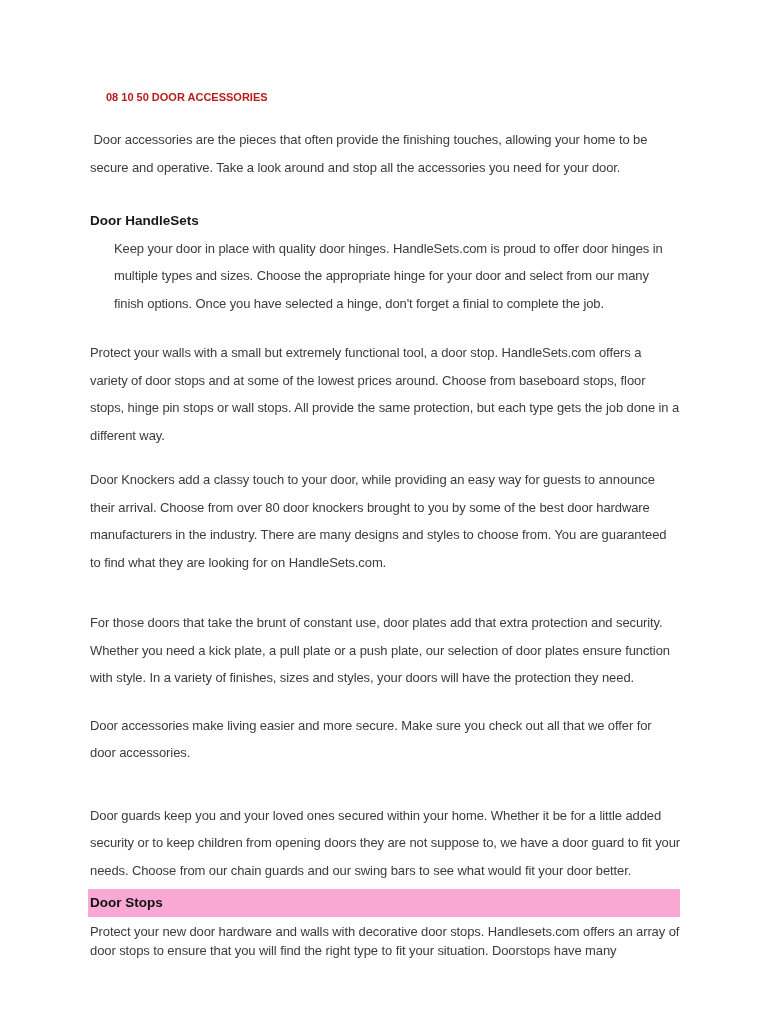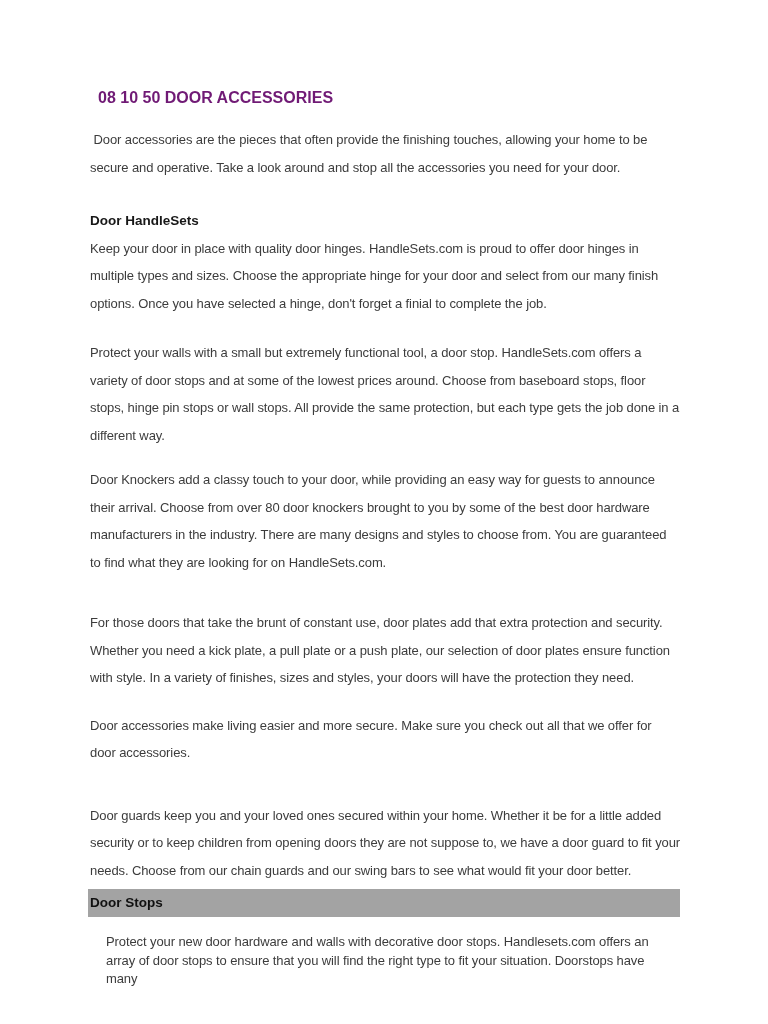--- a/index.html
+++ b/index.html
@@ -15,59 +15,59 @@
     color: #3c3c3c;
   }
   .page {
     box-sizing: border-box;
     width: 768px;
     height: 1024px;
     padding: 84px 88px 0 90px;
     background: #ffffff;
   }
   .doc-title {
-    font-size: 16px;
+    font-size: 11px;
     font-weight: bold;
-    color: #701a75;
+    color: #b91c1c;
     line-height: 27px;
-    margin: 0 0 15px 8px;
+    margin: 0 0 15px 16px;
   }
   .para {
     font-size: 13px;
     line-height: 27.5px;
     letter-spacing: -0.1px;
     margin: 0;
   }
   .p-intro { white-space: pre-wrap; margin-bottom: 26px; }
   .sub-heading {
     font-size: 13.5px;
     font-weight: bold;
     color: #171717;
     line-height: 27.5px;
     margin: 0;
   }
-  .p-hinges   { margin-bottom: 22px; }
+  .p-hinges   { margin-bottom: 22px; margin-left: 24px; }
   .p-stops    { margin-bottom: 17px;  }
   .p-knockers { margin-bottom: 33px; }
   .p-plates   { margin-bottom: 20px; }
   .p-guards   { margin-bottom: 5px;  }
   .p-summary  { margin-bottom: 35px; }
   .highlight-heading {
     font-size: 13.5px;
     font-weight: bold;
     color: #101010;
     line-height: 22px;
     padding: 3px 4px 3px 2px;
     margin: 0 0 6px -2px;
   }
   .p-tight {
     font-size: 13px;
     line-height: 18.5px;
     letter-spacing: -0.1px;
-    margin: 16px;
+    margin: 0;
   }
 </style>
 </head>
 <body>
 
 <div class="page">
 
   <h1 class="doc-title">08 10 50 DOOR ACCESSORIES</h1>
 
   <p class="para p-intro"> Door accessories are the pieces that often provide the finishing touches, allowing your home to be secure and operative. Take a look around and stop all the accessories you need for your door.</p>
@@ -79,17 +79,17 @@
   <p class="para p-stops">Protect your walls with a small but extremely functional tool, a door stop. HandleSets.com offers a variety of door stops and at some of the lowest prices around. Choose from baseboard stops, floor stops, hinge pin stops or wall stops. All provide the same protection, but each type gets the job done in a different way.</p>
 
   <p class="para p-knockers">Door Knockers add a classy touch to your door, while providing an easy way for guests to announce their arrival. Choose from over 80 door knockers brought to you by some of the best door hardware manufacturers in the industry. There are many designs and styles to choose from. You are guaranteed to find what they are looking for on HandleSets.com.</p>
 
   <p class="para p-plates">For those doors that take the brunt of constant use, door plates add that extra protection and security. Whether you need a kick plate, a pull plate or a push plate, our selection of door plates ensure function with style. In a variety of finishes, sizes and styles, your doors will have the protection they need.</p>
 
   <p class="para p-summary">Door accessories make living easier and more secure. Make sure you check out all that we offer for door accessories.</p>
 
   <p class="para p-guards">Door guards keep you and your loved ones secured within your home. Whether it be for a little added security or to keep children from opening doors they are not suppose to, we have a door guard to fit your needs. Choose from our chain guards and our swing bars to see what would fit your door better.</p>
 
-  <h2 class="highlight-heading" style="background-color: #a3a3a3;">Door Stops</h2>
+  <h2 class="highlight-heading" style="background-color: #f9a8d4;">Door Stops</h2>
 
   <p class="p-tight">Protect your new door hardware and walls with decorative door stops. Handlesets.com offers an array of door stops to ensure that you will find the right type to fit your situation. Doorstops have many</p>
 
 </div>
 
 </body></html>

